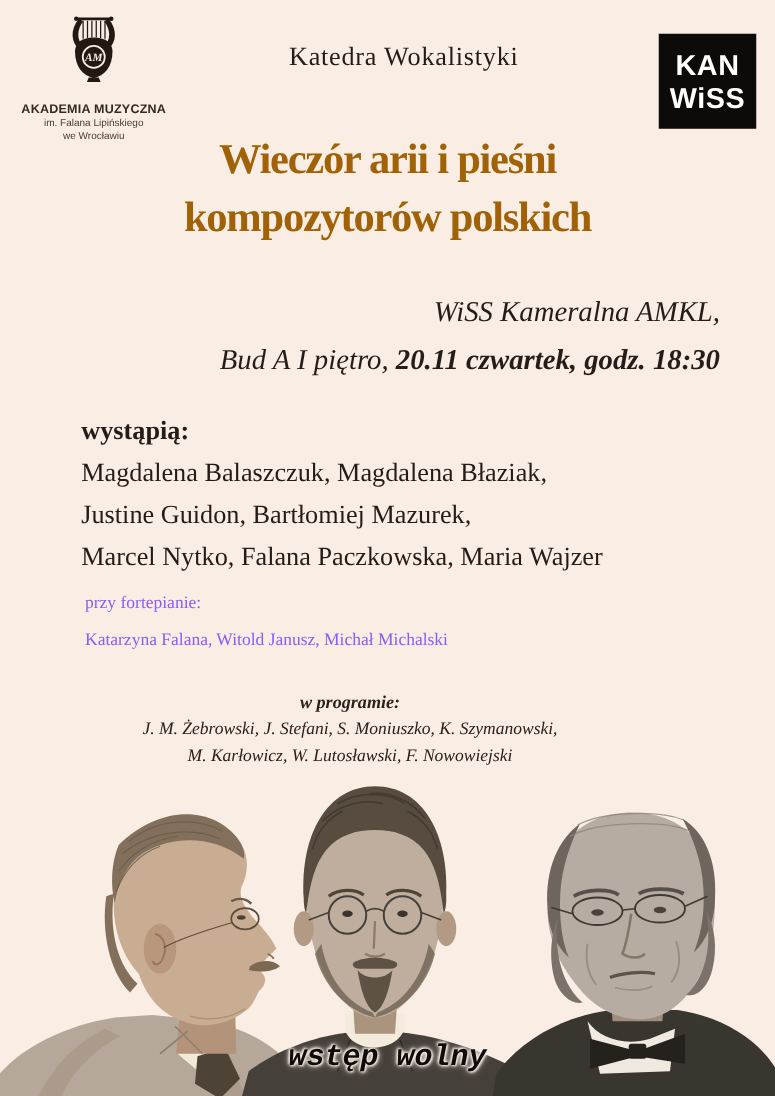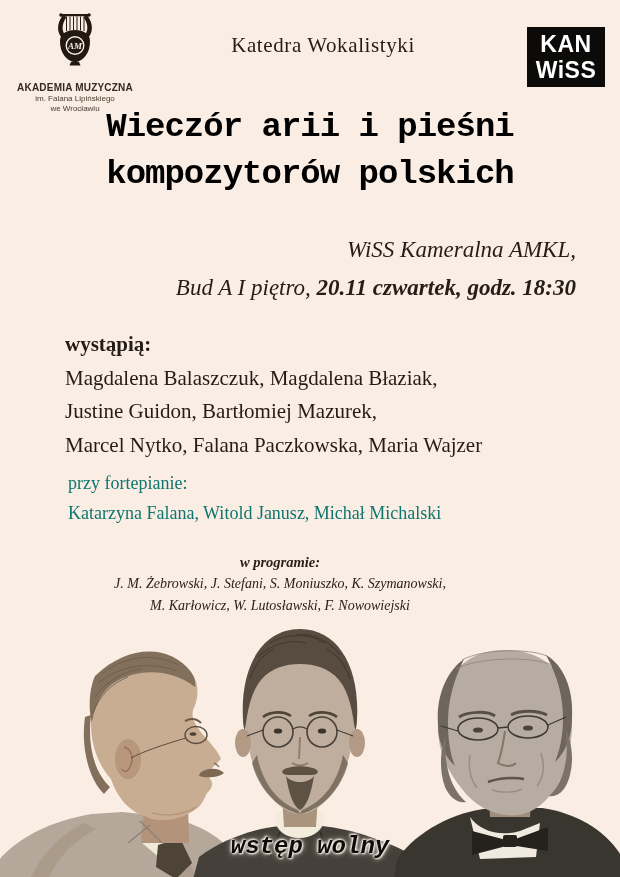--- a/index.html
+++ b/index.html
@@ -9,37 +9,37 @@
     font-family:"Liberation Serif", serif;color:#241c16;overflow:hidden;
   }
   
   .logo{position:absolute;left:12px;top:12px;width:126px;text-align:center;}
   .logo svg{display:block;margin:0 auto;}
   .logo-name{font-family:"Liberation Sans", sans-serif;font-size:10px;font-weight:bold;
     letter-spacing:.2px;color:#332a21;margin-top:16px;white-space:nowrap;}
   .logo-sub{font-family:"Liberation Sans", sans-serif;font-size:8px;color:#4a3c30;margin-top:1px;}
   .department{position:absolute;top:33px;left:26px;width:594px;text-align:center;
     font-size:21px;letter-spacing:.6px;color:#241c16;}
-  .kanwiss{position:absolute;left:527px;top:27px;width:78px;height:60px;background:#0c0b09;
+  .kanwiss{position:absolute;left:527px;top:27px;width:78px;height:76px;background:#0c0b09;
     color:#ffffff;display:flex;flex-direction:column;align-items:center;justify-content:center;
     font-family:"Liberation Sans", sans-serif;font-weight:bold;font-size:23px;line-height:26px;
     letter-spacing:.5px;}
   
   .title{position:absolute;top:104px;left:0;width:620px;text-align:center;
-    font-family:Liberation Mono, monospace;font-weight:700;font-size:34px;line-height:47px;
-    color:#000000;letter-spacing:-1px;}
+    font-family:Liberation Serif, serif;font-weight:700;font-size:34px;line-height:47px;
+    color:#a16207;letter-spacing:-1px;}
   
   .venue{position:absolute;top:231px;right:44px;text-align:right;font-style:italic;
     font-size:23px;line-height:38px;color:#251d17;}
   .venue b{font-weight:bold;}
   
   .performers{position:absolute;left:65px;top:328px;font-size:21px;line-height:33.5px;color:#241c16;}
   .performers .hd{font-weight:bold;}
   
-  .pianists{position:absolute;left:68px;top:468px;font-size:18px;line-height:30px;color:#0f766e;}
+  .pianists{position:absolute;left:68px;top:468px;font-size:14px;line-height:30px;color:#8b5cf6;}
   
   .program{position:absolute;top:551px;left:0;width:560px;text-align:center;font-style:italic;
     font-size:14px;line-height:22px;color:#2a211b;}
   .program .hd{font-weight:bold;font-size:14.5px;}
   
   .portraits{position:absolute;left:0;top:617px;width:620px;height:260px;}
   
   .admission{position:absolute;top:833px;left:0;width:620px;text-align:center;
     font-style:italic;font-weight:bold;font-size:24px;color:#0e0c0a;z-index:5;
     text-shadow:0 0 3px #f9ede4,1px 1px 2px #f9ede4,-1px -1px 2px #f9ede4,0 0 6px #f9ede4;font-family:Liberation Mono, monospace;}

